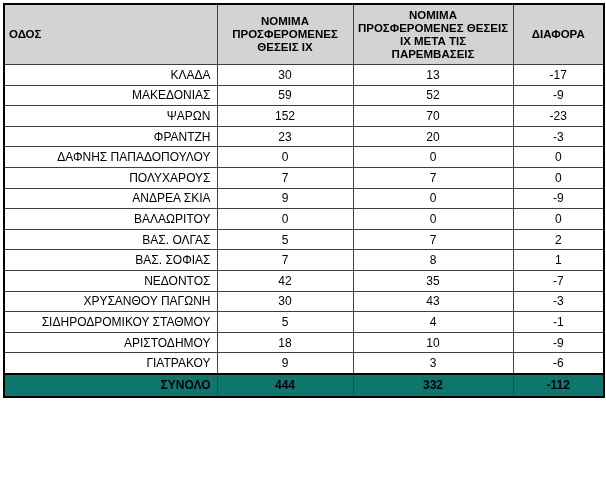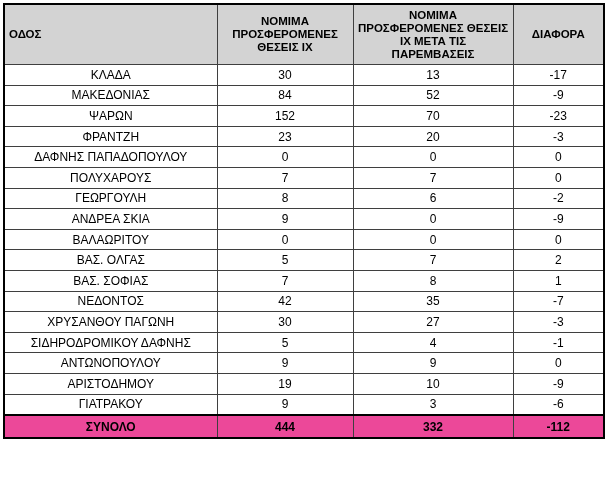--- a/index.html
+++ b/index.html
@@ -44,25 +44,25 @@
   thead th.street-h {
     text-align: left;
   }
   tbody td {
     font-size: 12px;
     font-weight: normal;
     height: 19.6px;
     padding: 0 6px;
     vertical-align: middle;
   }
-  td.street { text-align: center; }
+  td.street { text-align: right; }
   td.num    { text-align: center; }
 
   tr.total td {
-    background: #ec4899;
+    background: #0f766e;
     font-weight: bold;
     height: 21px;
     border-top: 2px solid #000;
   }
 </style>
 </head>
 <body>
 
 <table class="parking">
   <colgroup>
@@ -81,21 +81,21 @@
   </thead>
   <tbody id="table-body">
       <tr>
         <td class="street">ΚΛΑΔΑ</td>
         <td class="num">30</td>
         <td class="num">13</td>
         <td class="num">-17</td>
       </tr>
       <tr>
         <td class="street">ΜΑΚΕΔΟΝΙΑΣ</td>
-        <td class="num">84</td>
+        <td class="num">59</td>
         <td class="num">52</td>
         <td class="num">-9</td>
       </tr>
       <tr>
         <td class="street">ΨΑΡΩΝ</td>
         <td class="num">152</td>
         <td class="num">70</td>
         <td class="num">-23</td>
       </tr>
       <tr>
@@ -108,26 +108,20 @@
         <td class="street">ΔΑΦΝΗΣ ΠΑΠΑΔΟΠΟΥΛΟΥ</td>
         <td class="num">0</td>
         <td class="num">0</td>
         <td class="num">0</td>
       </tr>
       <tr>
         <td class="street">ΠΟΛΥΧΑΡΟΥΣ</td>
         <td class="num">7</td>
         <td class="num">7</td>
         <td class="num">0</td>
-      </tr>
-      <tr>
-        <td class="street">ΓΕΩΡΓΟΥΛΗ</td>
-        <td class="num">8</td>
-        <td class="num">6</td>
-        <td class="num">-2</td>
       </tr>
       <tr>
         <td class="street">ΑΝΔΡΕΑ ΣΚΙΑ</td>
         <td class="num">9</td>
         <td class="num">0</td>
         <td class="num">-9</td>
       </tr>
       <tr>
         <td class="street">ΒΑΛΑΩΡΙΤΟΥ</td>
         <td class="num">0</td>
@@ -148,38 +142,32 @@
       </tr>
       <tr>
         <td class="street">ΝΕΔΟΝΤΟΣ</td>
         <td class="num">42</td>
         <td class="num">35</td>
         <td class="num">-7</td>
       </tr>
       <tr>
         <td class="street">ΧΡΥΣΑΝΘΟΥ ΠΑΓΩΝΗ</td>
         <td class="num">30</td>
-        <td class="num">27</td>
+        <td class="num">43</td>
         <td class="num">-3</td>
       </tr>
       <tr>
-        <td class="street">ΣΙΔΗΡΟΔΡΟΜΙΚΟΥ ΔΑΦΝΗΣ</td>
+        <td class="street">ΣΙΔΗΡΟΔΡΟΜΙΚΟΥ ΣΤΑΘΜΟΥ</td>
         <td class="num">5</td>
         <td class="num">4</td>
         <td class="num">-1</td>
       </tr>
       <tr>
-        <td class="street">ΑΝΤΩΝΟΠΟΥΛΟΥ</td>
-        <td class="num">9</td>
-        <td class="num">9</td>
-        <td class="num">0</td>
-      </tr>
-      <tr>
         <td class="street">ΑΡΙΣΤΟΔΗΜΟΥ</td>
-        <td class="num">19</td>
+        <td class="num">18</td>
         <td class="num">10</td>
         <td class="num">-9</td>
       </tr>
       <tr>
         <td class="street">ΓΙΑΤΡΑΚΟΥ</td>
         <td class="num">9</td>
         <td class="num">3</td>
         <td class="num">-6</td>
       </tr>
       <tr class="total">

